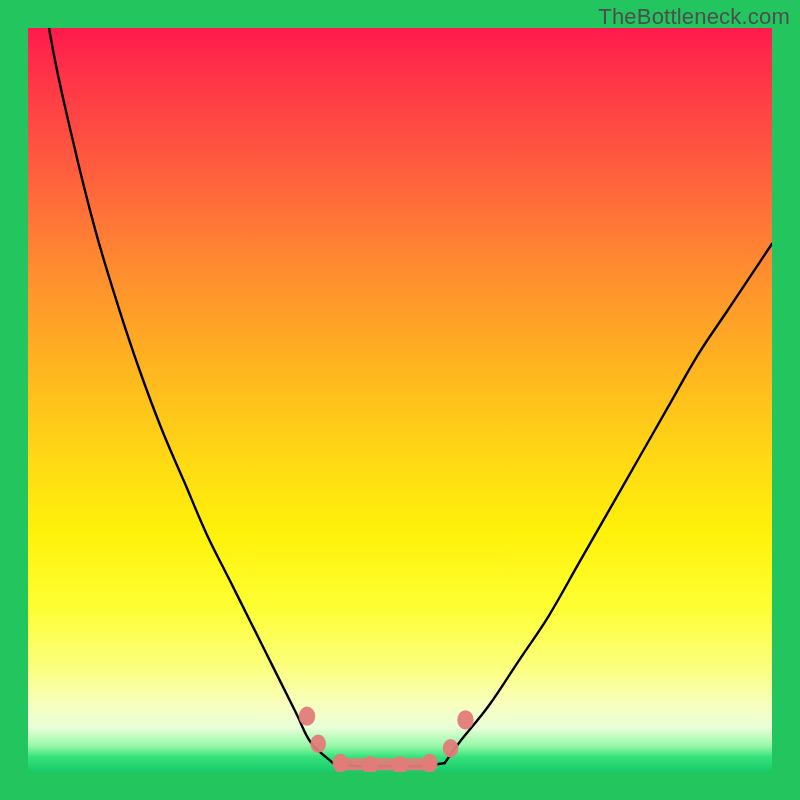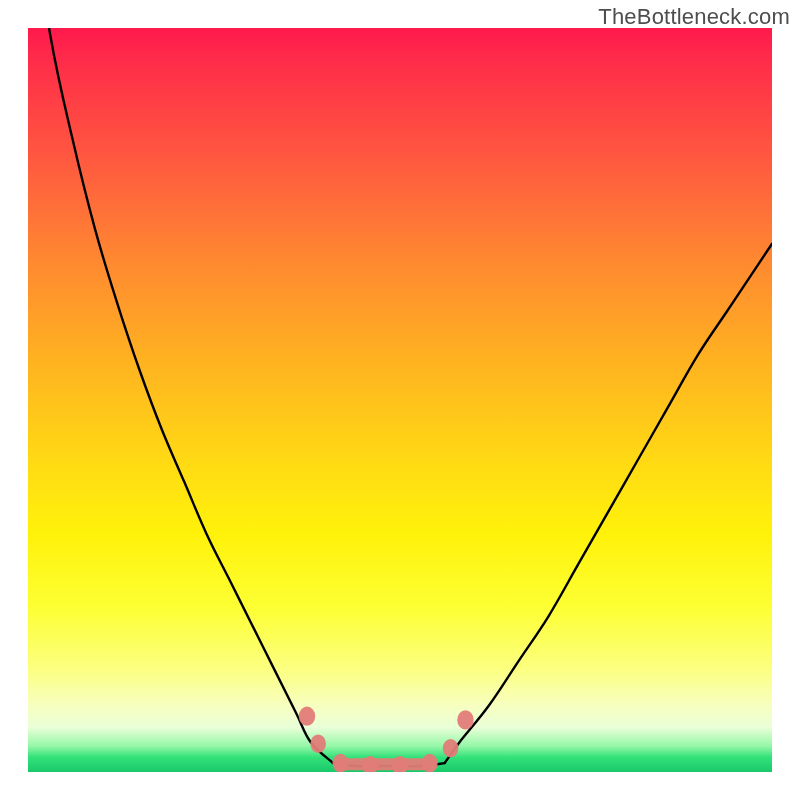--- a/index.html
+++ b/index.html
@@ -8,21 +8,21 @@
     width: 800px;
     height: 800px;
     overflow: hidden;
     background: #000;
     font-family: Arial, Helvetica, sans-serif;
   }
   .frame {
     position: relative;
     width: 800px;
     height: 800px;
-    background: #ffffff;
+    background: #22c55e;
   }
   .plot-area {
     position: absolute;
     left: 28px;
     top: 28px;
     width: 744px;
     height: 744px;
     background: linear-gradient(
       to bottom,
       #ff1a4d 0%,

